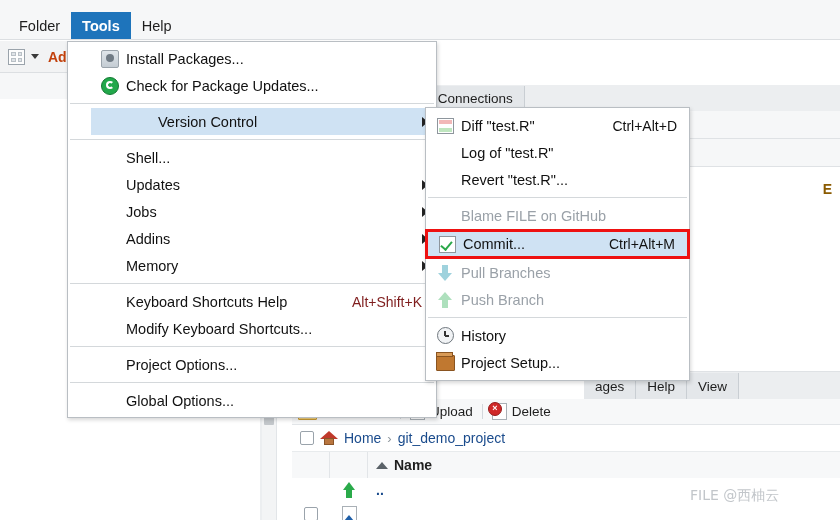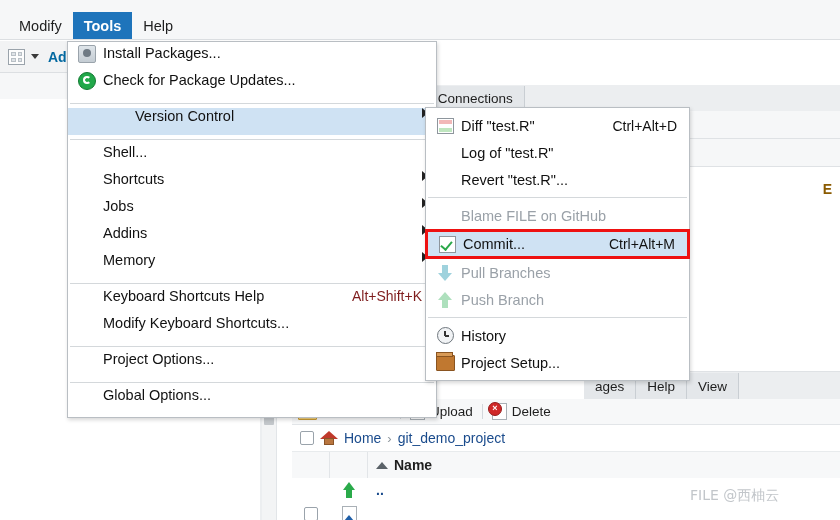--- a/index.html
+++ b/index.html
@@ -72,21 +72,21 @@
     box-sizing: border-box;
   }
   .grid-icon i { background: #dfe3e7; border: 1px solid #b9c0c6; display:block; }
   .caret-dn {
     width: 0; height: 0; margin-left: 6px;
     border-left: 4px solid transparent;
     border-right: 4px solid transparent;
     border-top: 5px solid #3a3a3a;
   }
   .src-label {
-    margin-left: 9px; font-size: 14px; color: #0369a1; font-weight: bold;
+    margin-left: 9px; font-size: 14px; color: #c2410c; font-weight: bold;
   }
   .src-strip {
     position: absolute; left: 0; top: 73px;
     width: 260px; height: 26px;
     background: #f6f7f8;
     border-bottom: 1px solid #dcdfe2;
   }
   .src-body {
     position: absolute; left: 0; top: 99px;
     width: 260px; height: 421px;
@@ -303,25 +303,27 @@
     border: 1px solid #b9bec3;
     box-shadow: 1px 2px 4px rgba(0,0,0,0.16);
     padding: 3px 0;
     box-sizing: border-box;
     z-index: 40;
   }
   .mrow {
     position: relative;
     height: 27px;
     display: flex;
+    align-items: center;
     padding: 0 8px 0 8px;
     box-sizing: border-box;
     font-size: 14.5px;
     color: #111111;
     white-space: nowrap;
+    margin-left: 23px;
   }
   .mrow.hl { background: #cfe2f3; padding-left: 40px; }
   .mrow .ico {
     width: 22px; min-width:22px; height: 18px;
     display: flex; align-items: center; justify-content: center;
     margin-right: 5px;
   }
   .mrow .lbl { flex: 0 0 auto; }
   .mrow .spacer { flex: 1 1 auto; }
   .mrow .accel { color: #7f1d1d; font-size: 14px; padding-right: 6px; }
@@ -427,21 +429,21 @@
 </style>
 </head>
 <body>
 
 <div id="root">
   <div class="app-bg"></div>
 
   <div class="menubar-top-strip"></div>
 
   <div class="menubar">
-    <div class="menu-item">Modify</div>
+    <div class="menu-item">Folder</div>
     <div class="menu-item active">Tools</div>
     <div class="menu-item">Help</div>
   </div>
 
   <div class="src-toolbar">
     <div class="grid-icon">
         <i></i>
         <i></i>
         <i></i>
         <i></i>
@@ -577,21 +579,21 @@
     </div>
 
     <div class="msep"></div>
 
     <div class="mrow">
       <span class="ico"></span>
       <span class="lbl">Shell...</span>
     </div>
     <div class="mrow">
       <span class="ico"></span>
-      <span class="lbl">Shortcuts</span>
+      <span class="lbl">Updates</span>
       <span class="spacer"></span>
       <span class="arrow"></span>
     </div>
     <div class="mrow">
       <span class="ico"></span>
       <span class="lbl">Jobs</span>
       <span class="spacer"></span>
       <span class="arrow"></span>
     </div>
     <div class="mrow">

